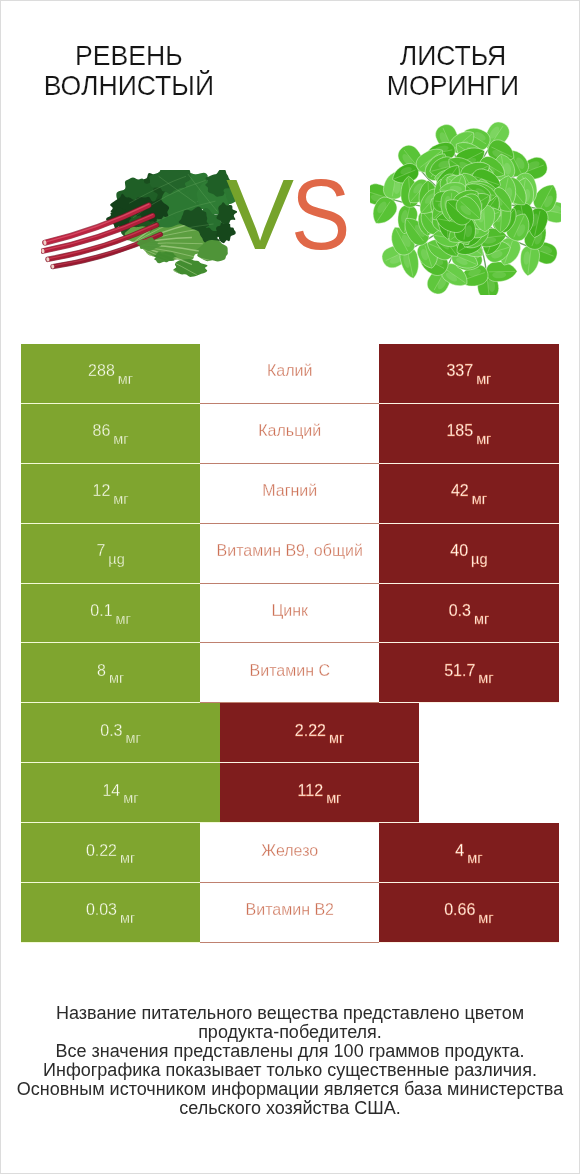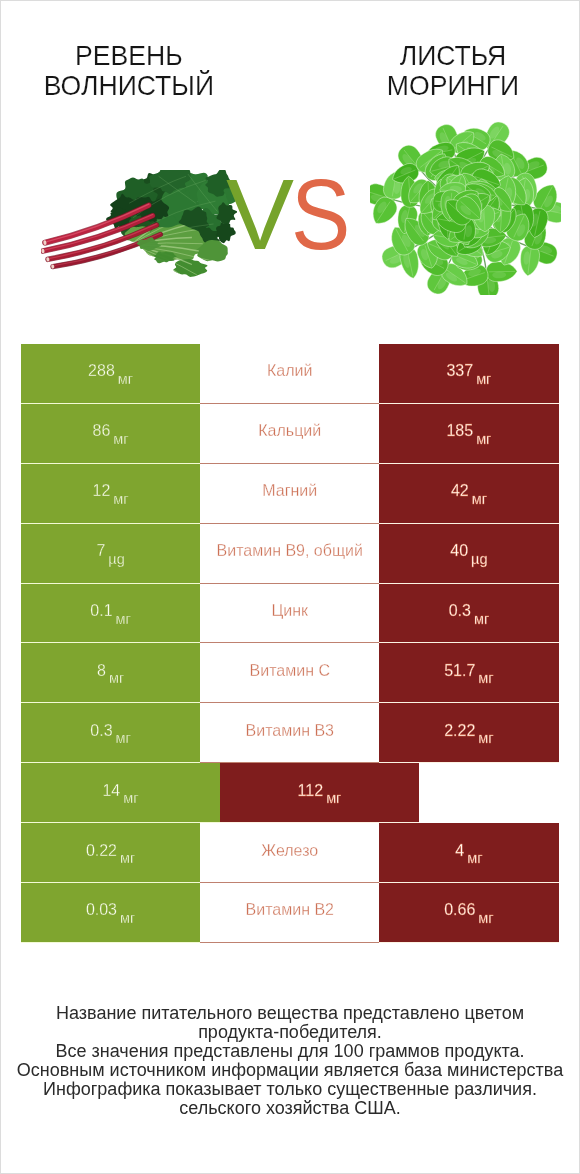--- a/index.html
+++ b/index.html
@@ -699,21 +699,20 @@
         <div class="cell right">
           <span class="num">51.7</span>
           <span class="unit">мг</span>
         </div>
       </div>
       <div class="row">
         <div class="cell left">
           <span class="num">0.3</span>
           <span class="unit">мг</span>
         </div>
-        <div class="cell mid">Витамин B3</div>
         <div class="cell right">
           <span class="num">2.22</span>
           <span class="unit">мг</span>
         </div>
       </div>
       <div class="row">
         <div class="cell left">
           <span class="num">14</span>
           <span class="unit">мг</span>
         </div>
@@ -742,17 +741,17 @@
         <div class="cell right">
           <span class="num">0.66</span>
           <span class="unit">мг</span>
         </div>
       </div>
     </div>
   <div class="footer">
       <div>Название питательного вещества представлено цветом</div>
       <div>продукта-победителя.</div>
       <div>Все значения представлены для 100 граммов продукта.</div>
+      <div>Инфографика показывает только существенные различия.</div>
       <div>Основным источником информации является база министерства</div>
-      <div>Инфографика показывает только существенные различия.</div>
       <div>сельского хозяйства США.</div>
     </div>
 </div>
 
 </body></html>

